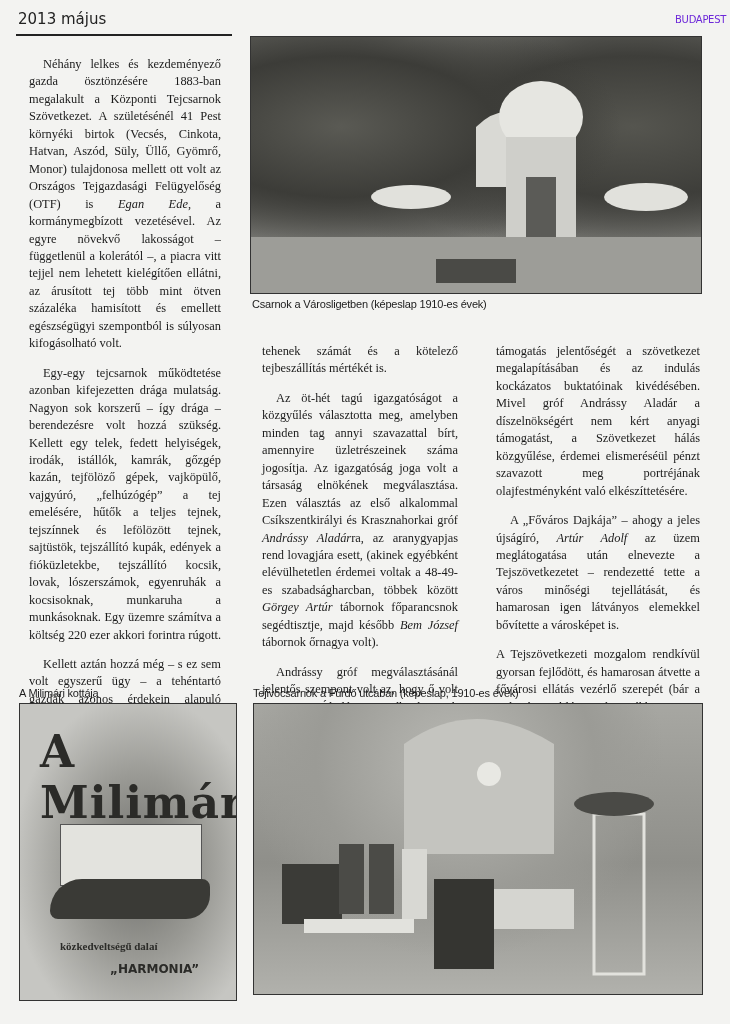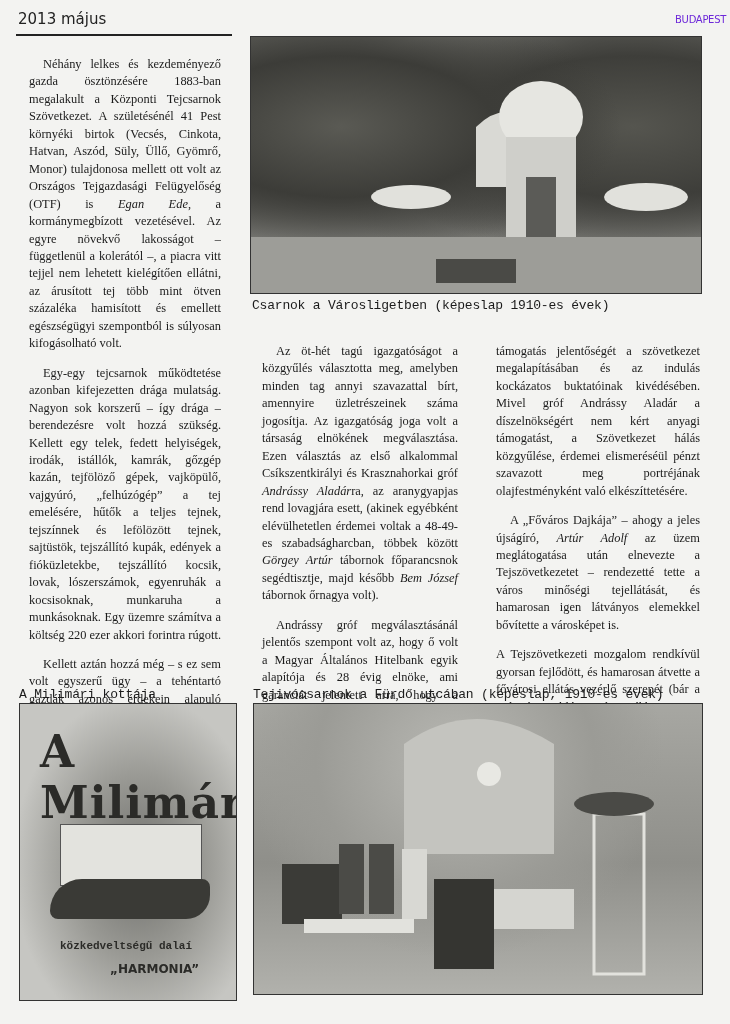--- a/index.html
+++ b/index.html
@@ -8,21 +8,21 @@
   .hdr-rule{position:absolute;left:16px;top:34px;width:216px;height:1.5px;background:#222;}
   .hdr-right{position:absolute;right:4px;top:14px;font-family:"DejaVu Sans","Liberation Sans",sans-serif;font-size:10px;color:#6d28d9;letter-spacing:-0.3px;}
   .col{position:absolute;font-size:12.4px;line-height:17.45px;text-align:justify;hyphens:manual;font-family:"Liberation Serif","DejaVu Serif",serif;}
   .col p{margin:12px;text-indent:14px;}
   .col p.noind{text-indent:0;}
   .col1{left:17px;top:44px;width:216px;}
   .col2{left:250px;top:331px;width:220px;}
   .col3{left:484px;top:331px;width:228px;}
   .subhead{font-family:"DejaVu Serif","Liberation Serif",serif;font-weight:bold;font-size:13px;margin-top:14px;line-height:18px;}
   i{font-style:italic;}
-  .caption{position:absolute;font-family:Liberation Mono, monospace;font-size:13px;color:#1b1b1b;letter-spacing:-0.2px;}
+  .caption{position:absolute;font-family:Liberation Sans, sans-serif;font-size:11px;color:#1b1b1b;letter-spacing:-0.2px;}
   .photo{position:absolute;border:1px solid #333;overflow:hidden;}
   .photo1{left:250px;top:36px;width:450px;height:256px;background:
      radial-gradient(ellipse at 20% 35%,#5a5a54 0,#3c3c38 30%,transparent 55%),
      radial-gradient(ellipse at 85% 35%,#55554f 0,#3e3e3a 30%,transparent 55%),
      radial-gradient(ellipse at 50% 20%,#8a8a84 0,#6a6a66 40%,transparent 60%),
      linear-gradient(#6b6b66,#5b5b57 60%,#8d8d88 85%,#777772);}
   .photo2{left:19px;top:703px;width:216px;height:296px;background:
      radial-gradient(ellipse at 55% 55%,#6e6e6a 0,#9a9a95 40%,#c6c6c2 75%),#bdbdb8;}
   .photo3{left:253px;top:703px;width:448px;height:290px;background:
      radial-gradient(ellipse at 45% 20%,#b8b8b3 0,#9b9b96 40%,transparent 60%),
@@ -52,38 +52,39 @@
     <rect x="255" y="100" width="70" height="100" fill="#cfcfca"></rect>
     <rect x="275" y="140" width="30" height="60" fill="#5b5b57"></rect>
     <ellipse cx="160" cy="160" rx="40" ry="12" fill="#e1e1dc"></ellipse>
     <ellipse cx="395" cy="160" rx="42" ry="14" fill="#e1e1dc"></ellipse>
     <rect x="185" y="222" width="80" height="24" fill="#4a4a46"></rect>
   </svg>
 </div>
 <div class="caption" style="left:252px;top:298px;">Csarnok a Városligetben (képeslap 1910-es évek)</div>
 
 <div class="col col2">
+  <p class="noind">tehenek számát és a kötelező tejbeszállítás mértékét is.</p>
   <p><span>Az öt-hét tagú igazgatóságot a közgyűlés választotta meg, amelyben minden tag annyi szavazattal bírt, amennyire üzletrészeinek száma jogosítja. Az igazgatóság joga volt a társaság elnökének megválasztása. Ezen választás az első alkalommal Csíkszentkirályi és Krasznahorkai gróf</span> <i>Andrássy Aladár</i><span>ra, az aranygyapjas rend lovagjára esett, (akinek egyébként elévülhetetlen érdemei voltak a 48-49-es szabadságharcban, többek között</span> <i>Görgey Artúr</i> <span>tábornok főparancsnok segédtisztje, majd később</span> <i>Bem József</i> <span>tábornok őrnagya volt).</span></p>
   <p>Andrássy gróf megválasztásánál jelentős szempont volt az, hogy ő volt a Magyar Általános Hitelbank egyik alapítója és 28 évig elnöke, ami garanciát jelentett arra, hogy a szövetkezeti társaság indítása az anyagi háttér szempontjából is zökkenőmentes legyen. Mindenki felismerte a stabil anyagi</p>
 </div>
 
 <div class="col col3">
   <p class="noind">támogatás jelentőségét a szövetkezet megalapításában és az indulás kockázatos buktatóinak kivédésében. Mivel gróf Andrássy Aladár a díszelnökségért nem kért anyagi támogatást, a Szövetkezet hálás közgyűlése, érdemei elismeréséül pénzt szavazott meg portréjának olajfestményként való elkészíttetésére.</p>
   <p><span>A „Főváros Dajkája” – ahogy a jeles újságíró,</span> <i>Artúr Adolf</i> <span>az üzem meglátogatása után elnevezte a Tejszövetkezetet – rendezetté tette a város minőségi tejellátását, és hamarosan igen látványos elemekkel bővítette a városképet is.</span></p>
   <p class="noind">A Tejszövetkezeti mozgalom rendkívül gyorsan fejlődött, és hamarosan átvette a fővárosi ellátás vezérlő szerepét (bár a milimári-probléma még további negyven évig aktuális gondot jelentett). 1896-ban már az évi 3.676.422 liter tej 50 százalékát házakhoz</p>
 </div>
 
 <div class="caption" style="left:19px;top:687px;">A Milimári kottája</div>
 <div class="caption" style="left:253px;top:687px;">Tejivócsarnok a Fürdő utcában (képeslap, 1910-es évek)</div>
 
 <div class="photo photo2">
   <div class="shape" style="left:20px;top:22px;font-family:'DejaVu Serif',serif;font-size:44px;color:#2b2b28;font-weight:bold;letter-spacing:1px;">A Milimári</div>
   <div class="shape" style="left:40px;top:120px;width:140px;height:60px;background:#e3e3de;border:1px solid #555;"></div>
   <div class="shape" style="left:30px;top:175px;width:160px;height:40px;background:#3a3a36;border-radius:40px 10px 30px 10px;"></div>
-  <div class="shape" style="left:40px;top:236px;font-family:Liberation Mono, monospace;font-size:11px;font-weight:bold;color:#2b2b28;">közkedveltségű dalaí</div>
+  <div class="shape" style="left:40px;top:236px;font-family:Liberation Serif, serif;font-size:11px;font-weight:bold;color:#2b2b28;">közkedveltségű dalaí</div>
   <div class="shape" style="left:90px;top:258px;font-family:'DejaVu Sans',sans-serif;font-size:12px;font-weight:bold;color:#2b2b28;">„HARMONIA”</div>
 </div>
 
 <div class="photo photo3">
   <svg width="448" height="290">
     <path d="M150 150 L150 40 Q220 -10 300 40 L300 150 Z" fill="#c4c4bf"></path>
     <circle cx="235" cy="70" r="12" fill="#e8e8e3"></circle>
     <rect x="210" y="185" width="110" height="40" fill="#d5d5d0"></rect>
     <rect x="28" y="160" width="60" height="60" fill="#3b3b37"></rect>
     <rect x="85" y="140" width="25" height="70" fill="#4b4b47"></rect>

